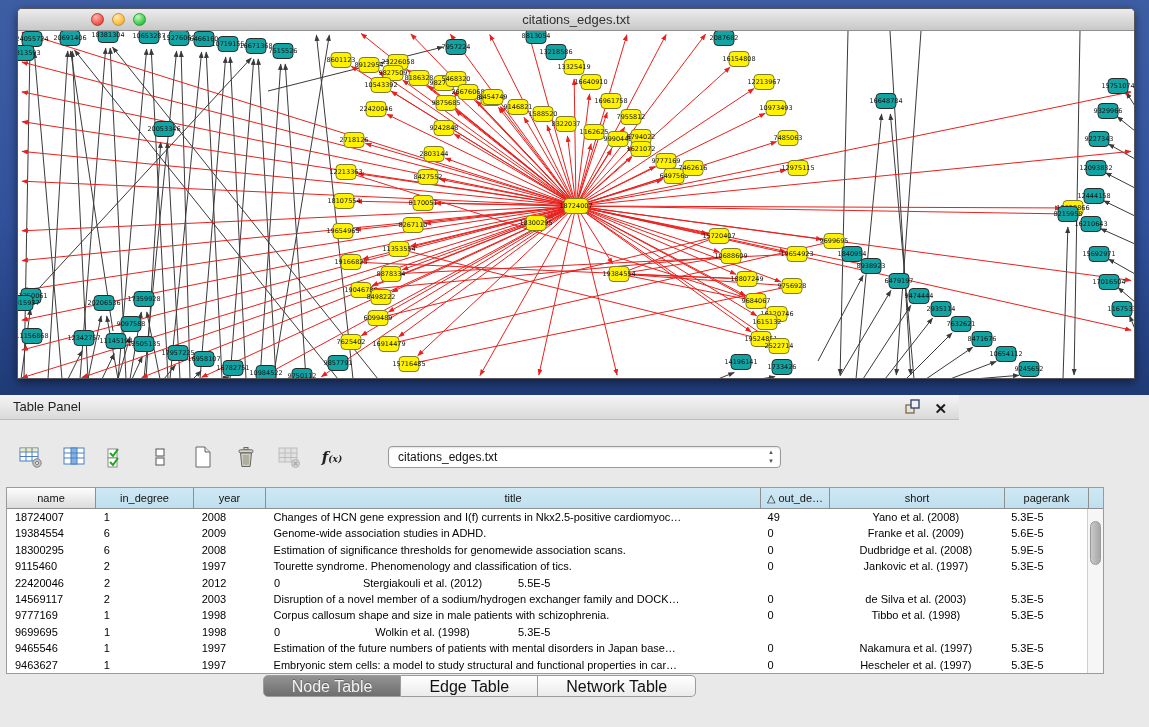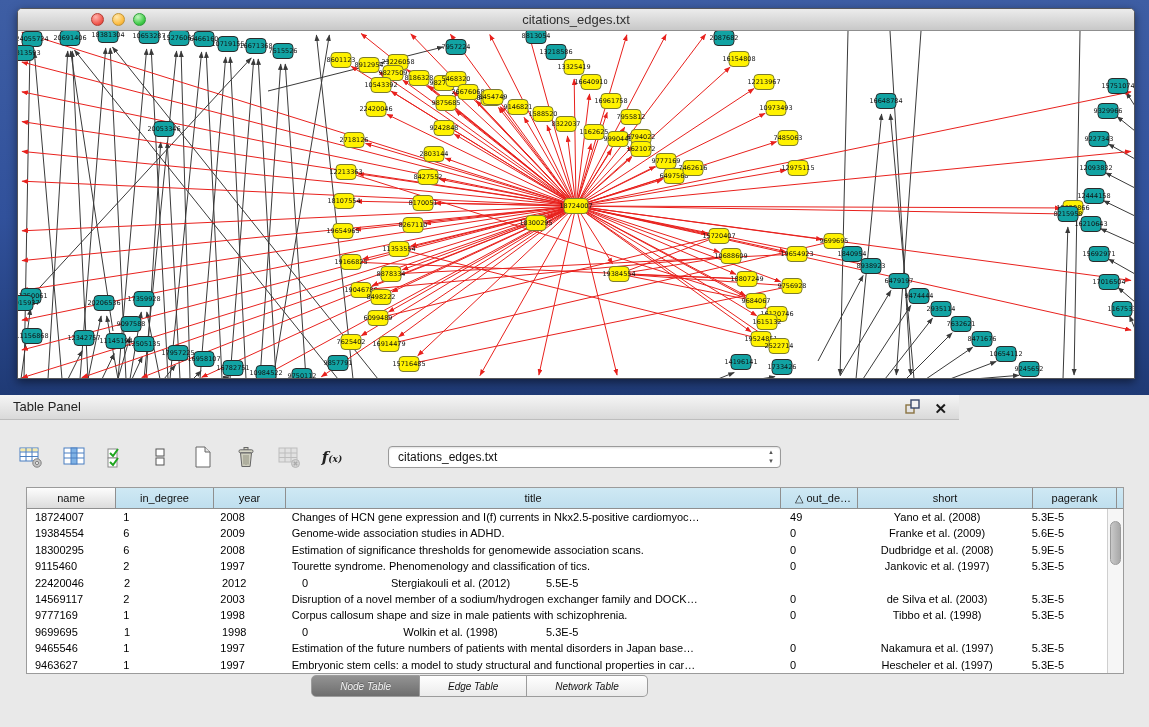--- a/index.html
+++ b/index.html
@@ -33,39 +33,39 @@
   .toolbar { position:absolute; top:47px; left:18px; height:30px; display:flex; align-items:center; gap:17px; }
   .tbtn { width:26px; height:26px; display:flex; align-items:center; justify-content:center; }
   .tbtn.disabled { opacity:.55; filter:grayscale(1); }
   .fx { font-family:"DejaVu Serif",serif; font-style:italic; font-weight:bold; font-size:15px; color:#222; }
   .fx small { font-size:9px; font-weight:bold; }
   .combo { margin-left:26px; width:393px; height:22px; background:#fff; border:1px solid #9a9a9a;
     border-radius:4px; position:relative; font-size:12px; line-height:20px; padding-left:9px; color:#111;
     box-shadow:inset 0 1px 2px rgba(0,0,0,.12); }
   .combo .stepper { position:absolute; right:6px; top:1px; font-size:6px; color:#555; line-height:9px; text-align:center;}
 
-  .table-wrap { position:absolute; top:92px; left:26px; width:1098px; height:187px;
+  .table-wrap { position:absolute; top:92px; left:6px; width:1098px; height:187px;
     background:#fff; border:1px solid #9b9b9b; }
   .thead { display:flex; height:21px; background:linear-gradient(#cfe9f4,#bfdfee); border-bottom:1px solid #8f8f8f; }
   .th { font-size:11px; line-height:20px; text-align:center; color:#111;
     border-right:1px solid #8f8f8f; overflow:hidden; white-space:nowrap; }
   .th.namecol { background:linear-gradient(#fdfdfd,#dcdcdc); }
   .tbody { position:absolute; top:21px; left:0; right:16px; bottom:0; overflow:hidden; }
   .trow { display:flex; height:16.4px; }
   .td { font-size:11px; line-height:16px; color:#000; padding-left:8px;
     overflow:hidden; white-space:nowrap; }
   .td.center { text-align:center; padding-left:0; }
-  .c0{width:89px;} .c1{width:98px;} .c2{width:72px;} .c3{width:495px;} .c4{width:69px;margin-left:8px;} .c5{width:175px;} .c6{width:84px;}
+  .c0{width:89px;} .c1{width:98px;} .c2{width:72px;} .c3{width:495px;} .c4{width:69px;} .c5{width:175px;} .c6{width:84px;}
   .vscroll { position:absolute; top:21px; right:0; bottom:0; width:16px; background:#f6f6f6; border-left:1px solid #cfcfcf; }
   .vthumb { position:absolute; top:12px; left:2px; width:11px; height:44px; border-radius:6px;
     background:linear-gradient(90deg,#c9c9c9,#a8a8a8); border:1px solid #9a9a9a; }
 
   .tabs { position:absolute; top:280px; left:0; width:100%; display:flex; justify-content:center; }
-  .seg { height:22px; line-height:21px; font-size:10px; padding:0 28px;
-    background:linear-gradient(#ffffff,#ebebeb); border:1px solid #9c9c9c; border-left:none; color:#111;font-style:italic; }
+  .seg { height:22px; line-height:21px; font-size:16px; padding:0 28px;
+    background:linear-gradient(#ffffff,#ebebeb); border:1px solid #9c9c9c; border-left:none; color:#111; }
   .seg:first-child { border-left:1px solid #9c9c9c; border-radius:5px 0 0 5px; }
   .seg:last-child { border-radius:0 5px 5px 0; }
   .seg.active { background:linear-gradient(#939393,#6e6e6e); color:#f3f3f3; text-shadow:0 -1px 0 rgba(0,0,0,.3); }
 
   .statusbar { position:absolute; bottom:0; left:0; width:100%; height:25px; background:#e3e3e3;
     border-top:1px solid #c9c9c9; }
   .statusbar .mem { position:absolute; right:36px; top:6px; font-size:11px; color:#222; }
   .statusbar .dot { position:absolute; right:14px; top:5px; width:14px; height:14px; border-radius:50%;
     background:radial-gradient(circle at 35% 30%,#a9f2a0,#35bb35 70%,#1f8c1f); border:1px solid #1c7a1c; }
 </style>

